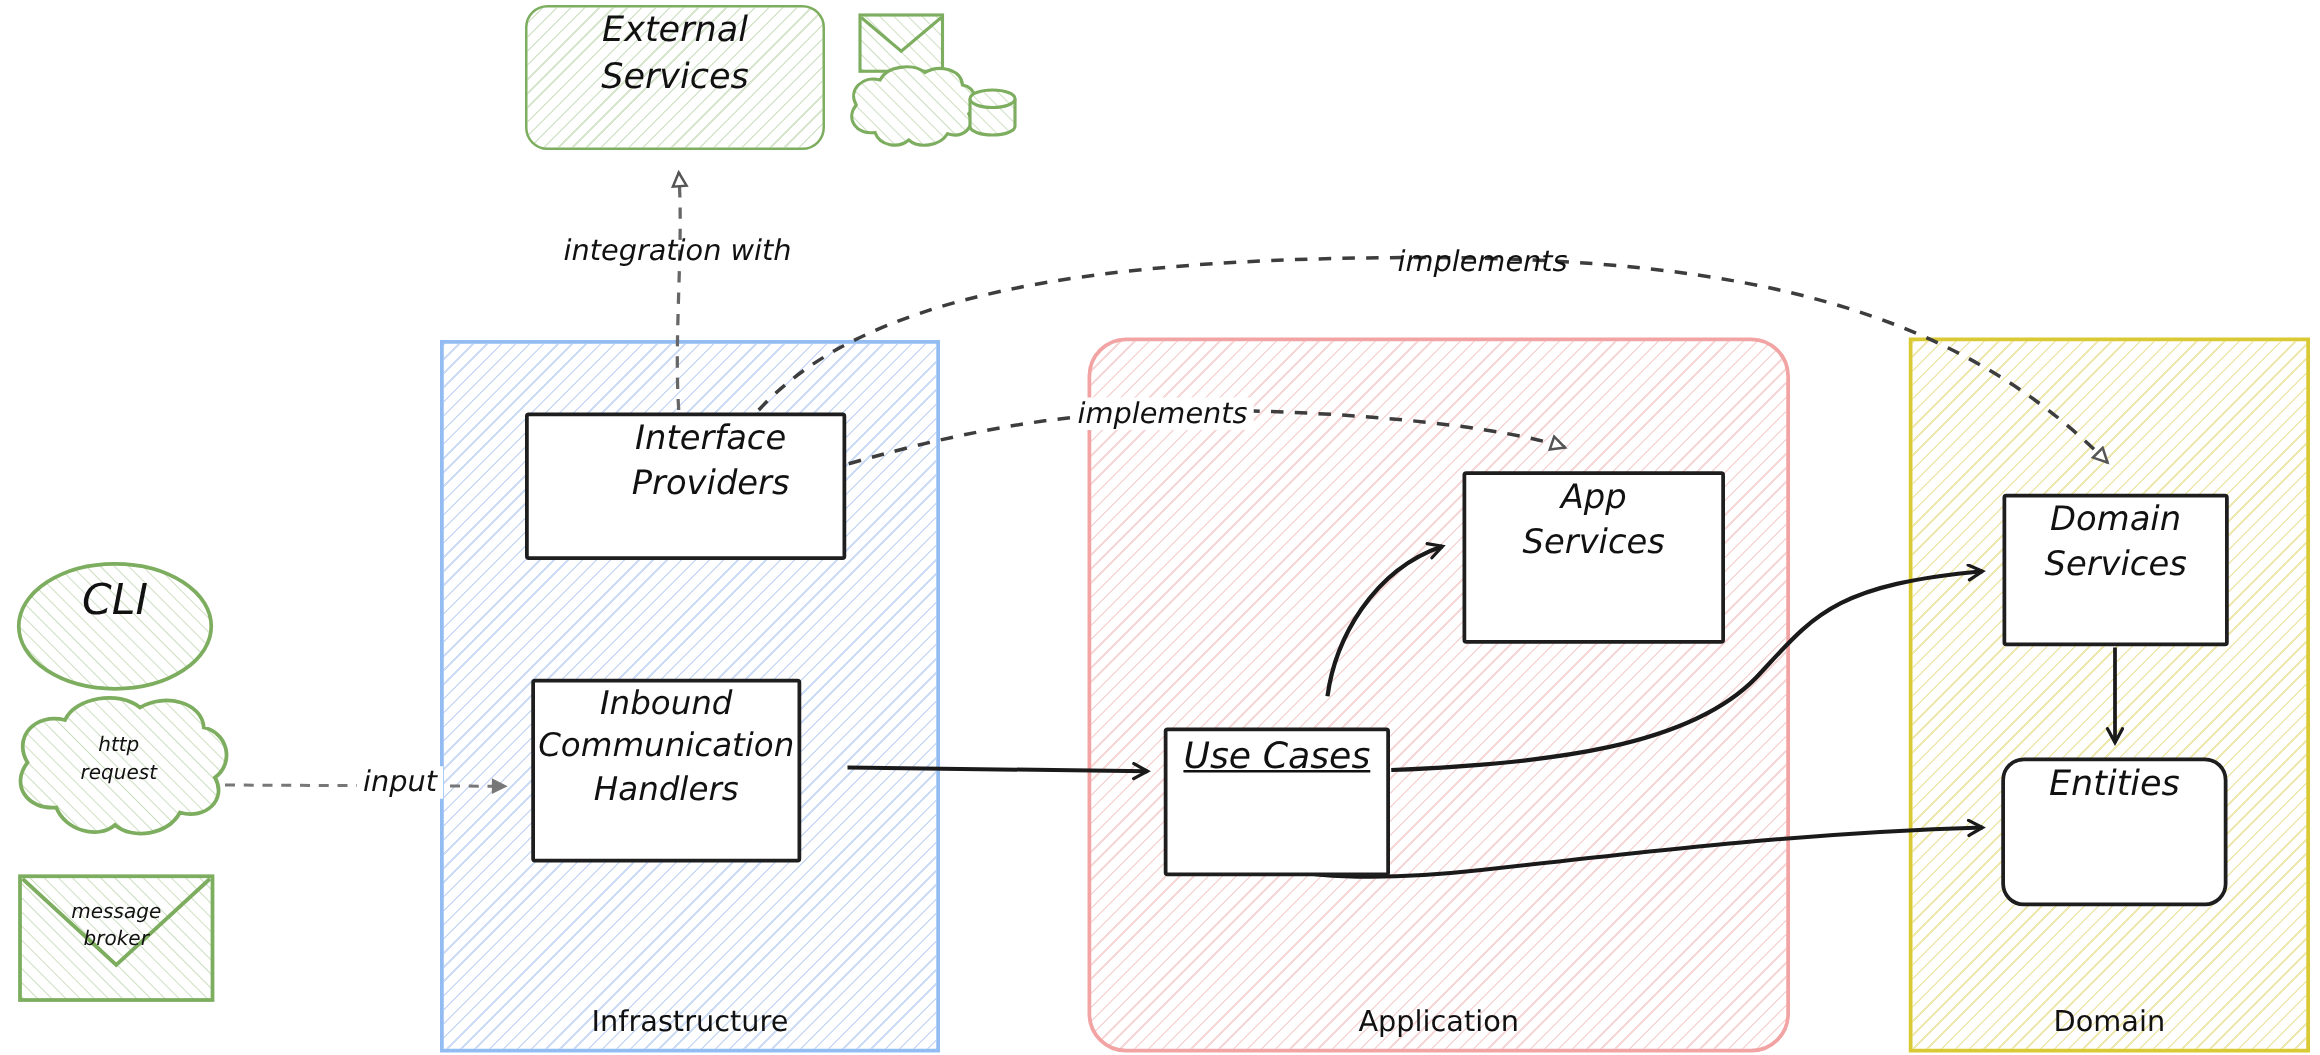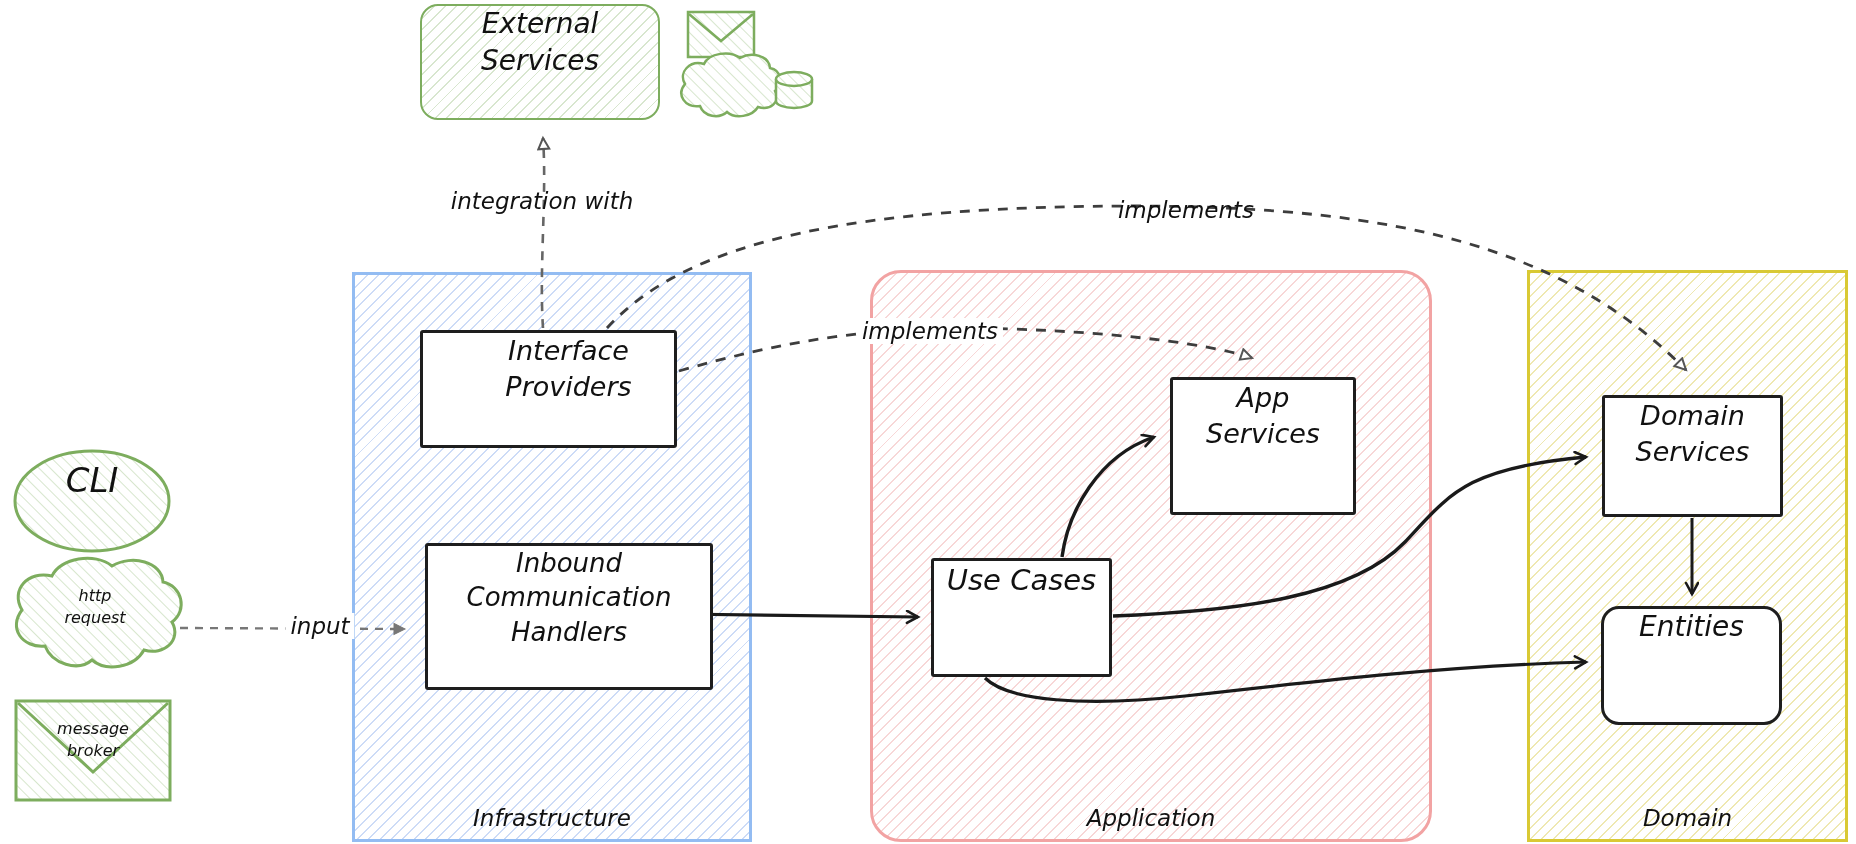--- a/index.html
+++ b/index.html
@@ -11,21 +11,21 @@
   
   .region{position:absolute;border:3px solid;box-sizing:border-box;}
   .region.blue{border-color:#93bcf2;
     background-image:repeating-linear-gradient(135deg,rgba(135,170,235,.42) 0 1.4px,transparent 1.4px 8px);}
   .region.red{border-color:#f2a3a3;
     background-image:repeating-linear-gradient(135deg,rgba(235,150,150,.38) 0 1.4px,transparent 1.4px 8px);}
   .region.yellow{border-color:#d9c934;
     background-image:repeating-linear-gradient(135deg,rgba(214,198,60,.40) 0 1.4px,transparent 1.4px 8px);}
   .region-label{
     position:absolute;bottom:8px;left:0;right:0;text-align:center;
-    font-style:italic;font-size:23px;color:#111;
+    font-size:23px;color:#111;
   }
   
   .node{
     position:absolute;background:#fff;border:3px solid #1e1e1e;border-radius:3px;
     display:flex;align-items:flex-start;justify-content:center;text-align:center;
     font-style:italic;font-size:27px;line-height:1.32;white-space:pre-line;
     box-sizing:border-box;z-index:30;
   }
   .node.green{
     border:2.5px solid #7dad5e;border-radius:18px;
@@ -129,31 +129,31 @@
 <div class="node green" style="left:420px;top:4px;width:240px;height:116px;">
   <span>External
 Services</span>
 </div>
 
 <div class="node" style="left:420px;top:330px;width:257px;height:118px;padding-left:40px;">
   <span>Interface
 Providers</span>
 </div>
 
-<div class="node" style="left:425px;top:543px;width:288px;height:147px;font-size:26px;">
+<div class="node" style="left:425px;top:543px;width:216px;height:147px;font-size:26px;">
   <span>Inbound
 Communication
 Handlers</span>
 </div>
 
-<div class="node" style="left:931px;top:558px;width:181px;height:119px;font-size:29px;">
+<div class="node" style="left:931px;top:582px;width:181px;height:119px;font-size:29px;text-decoration:underline;">
   <span>Use Cases</span>
 </div>
 
-<div class="node" style="left:1170px;top:377px;width:186px;height:138px;">
+<div class="node" style="left:1170px;top:377px;width:210px;height:138px;">
   <span>App
 Services</span>
 </div>
 
 <div class="node" style="left:1602px;top:395px;width:181px;height:122px;">
   <span>Domain
 Services</span>
 </div>
 
 <div class="node" style="left:1601px;top:606px;width:181px;height:119px;font-size:28px;border-radius:18px;">

